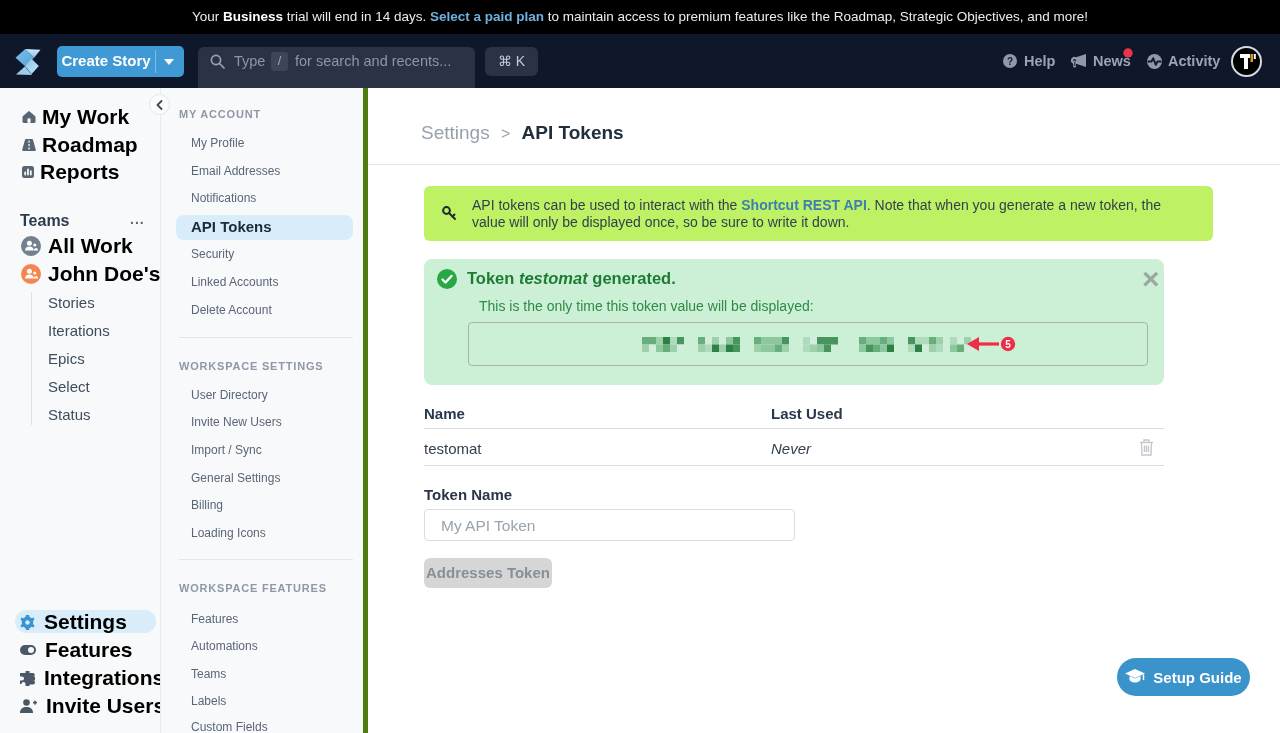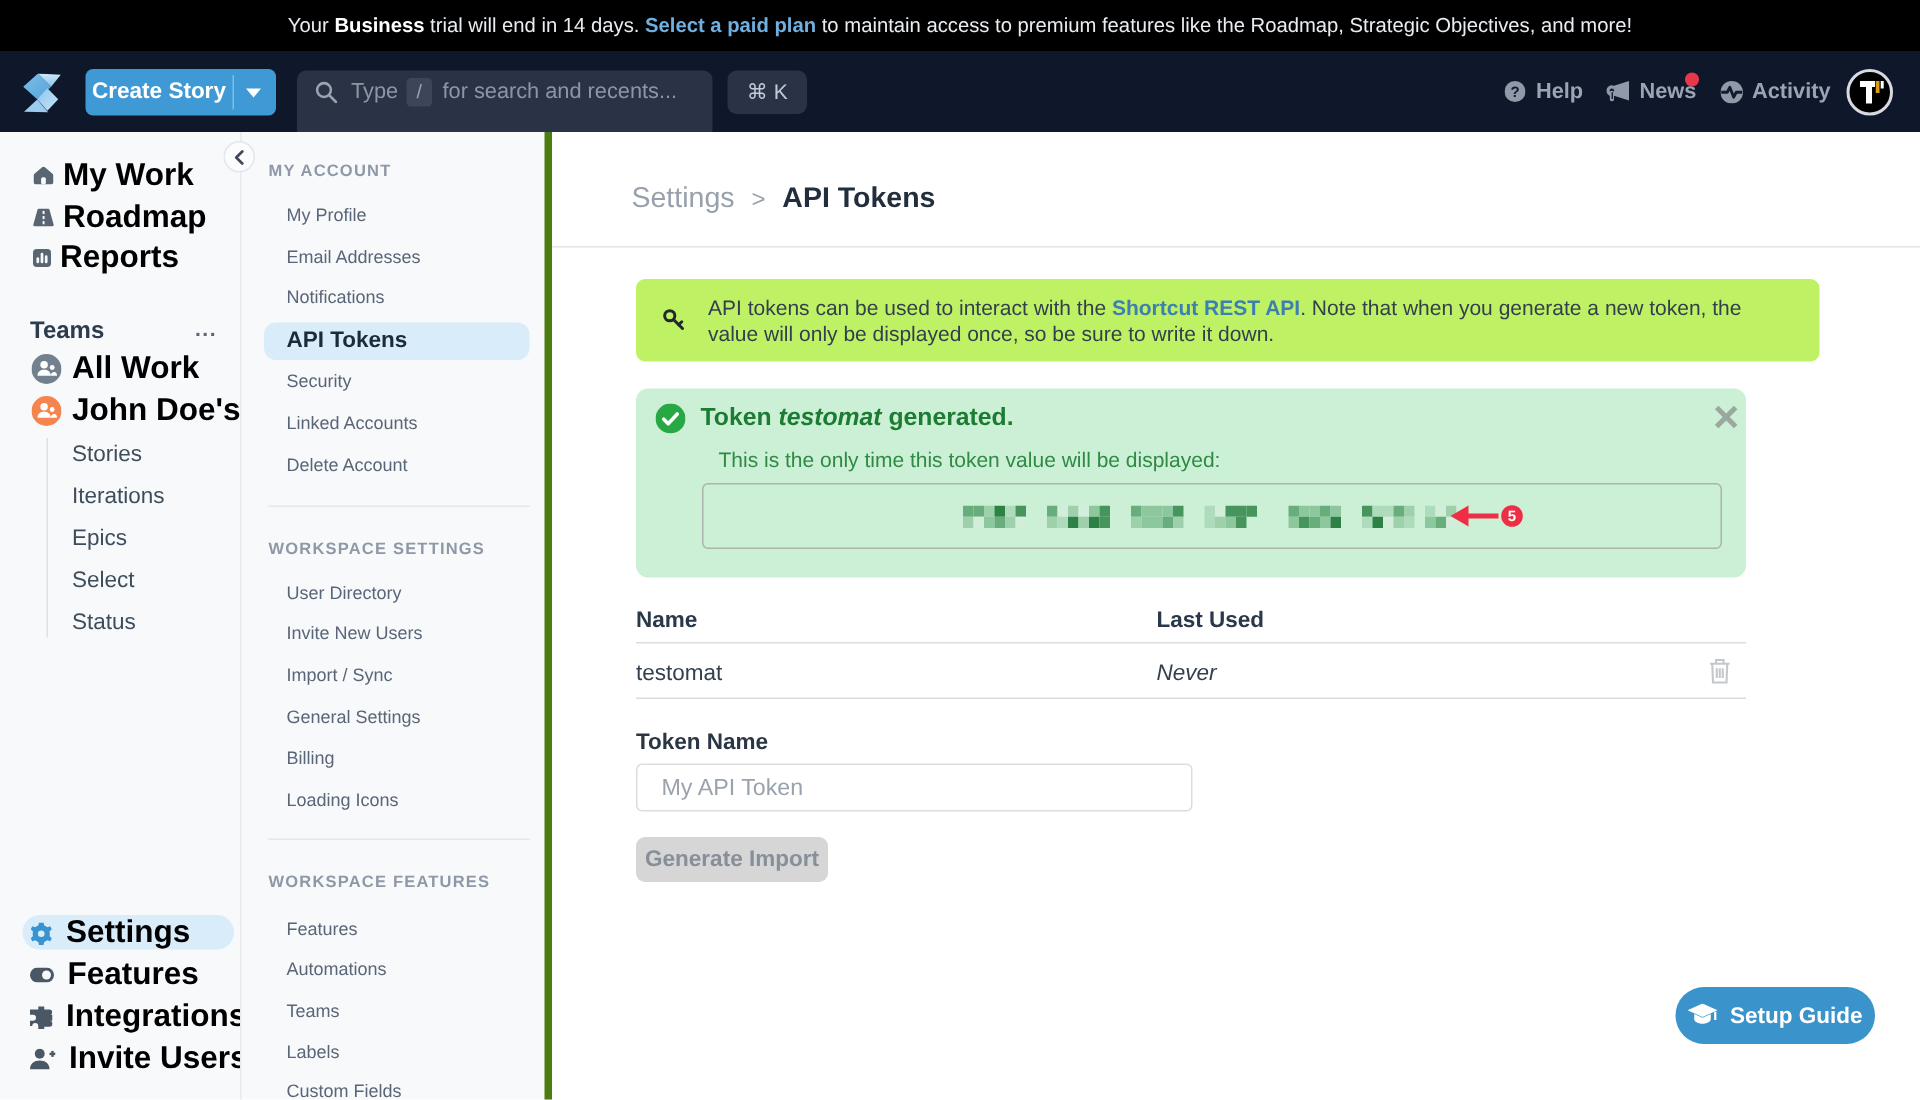--- a/index.html
+++ b/index.html
@@ -373,21 +373,21 @@
         <line x1="7.5" y1="6.5" x2="7.5" y2="13"></line>
         <line x1="9.5" y1="6.5" x2="9.5" y2="13"></line>
       </g>
     </svg>
   <div class="tline" style="top:377px"></div>
 
   <div id="tokname">Token Name</div>
   <div id="tokinput">
       <div class="ph">My API Token</div>
     </div>
-  <div id="genbtn">Generate Import</div>
+  <div id="genbtn">Addresses Token</div>
 </div>
 
 <div id="setup">
   <svg width="20" height="16" viewBox="0 0 20 16">
       <path d="M10 0 L20 4.5 L10 9 L0 4.5 Z" fill="#fff"></path>
       <path d="M4.5 7 L4.5 10.5 C4.5 12 7 13.5 10 13.5 C13 13.5 15.5 12 15.5 10.5 L15.5 7 L10 9.5 Z" fill="#fff"></path>
       <path d="M18.5 5.5 L18.5 11" stroke="#fff" stroke-width="1.5"></path>
     </svg>
   Setup Guide</div>
 

